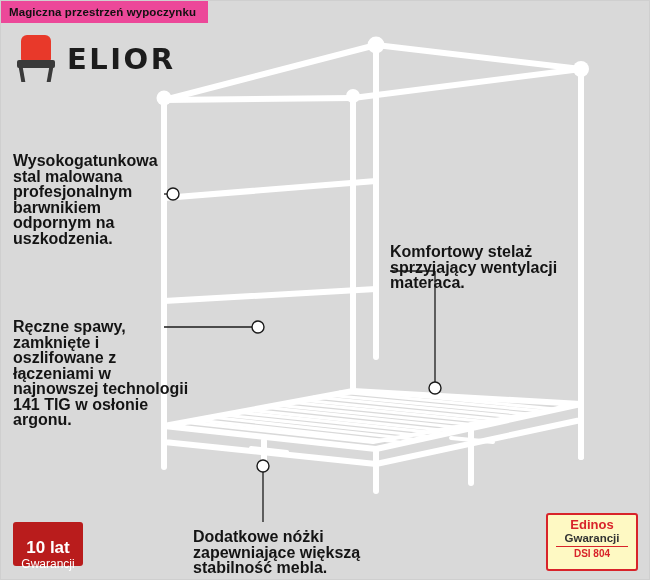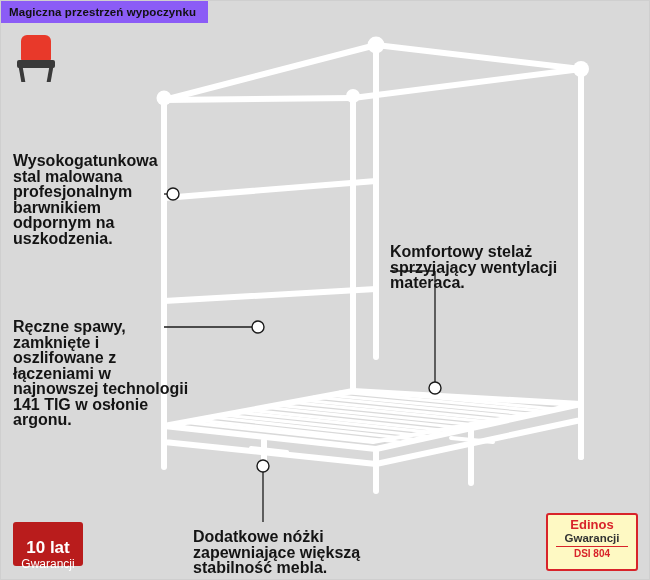--- a/index.html
+++ b/index.html
@@ -17,21 +17,21 @@
     background: #d9d9d9;
     overflow: hidden;
     box-sizing: border-box;
     border: 1px solid #cfcfcf;
   }
   
   #banner {
     position: absolute;
     left: 0;
     top: 0;
-    background: #8b5cf6;
+    background: #ec4899;
     color: #111111;
     font-size: 11.5px;
     font-weight: bold;
     padding: 5px 12px 5px 8px;
     letter-spacing: 0.1px;
     white-space: nowrap;
     text-align: right;
   }
   
   #logo-block {
@@ -262,20 +262,21 @@
 
   <div id="banner">Magiczna przestrzeń wypoczynku</div>
 
   <div id="logo-block">
     <div id="chair-icon">
       <div class="chair-back"></div>
       <div class="chair-seat"></div>
       <div class="chair-leg-l"></div>
       <div class="chair-leg-r"></div>
     </div>
+    <div id="logo-text">ELIOR</div>
   </div>
 
   <div class="annot" id="annot-1">Wysokogatunkowa stal malowana profesjonalnym barwnikiem odpornym na uszkodzenia.</div>
   <div class="annot" id="annot-2">Ręczne spawy, zamknięte i oszlifowane z łączeniami w najnowszej technologii 141 TIG w osłonie argonu.</div>
   <div class="annot" id="annot-3">Komfortowy stelaż sprzyjający wentylacji materaca.</div>
   <div class="annot" id="annot-4">Dodatkowe nóżki zapewniające większą stabilność mebla.</div>
 
   <div id="warranty-badge">
     <div id="warranty-years">10 lat</div>
     <div id="warranty-label">Gwarancji</div>

